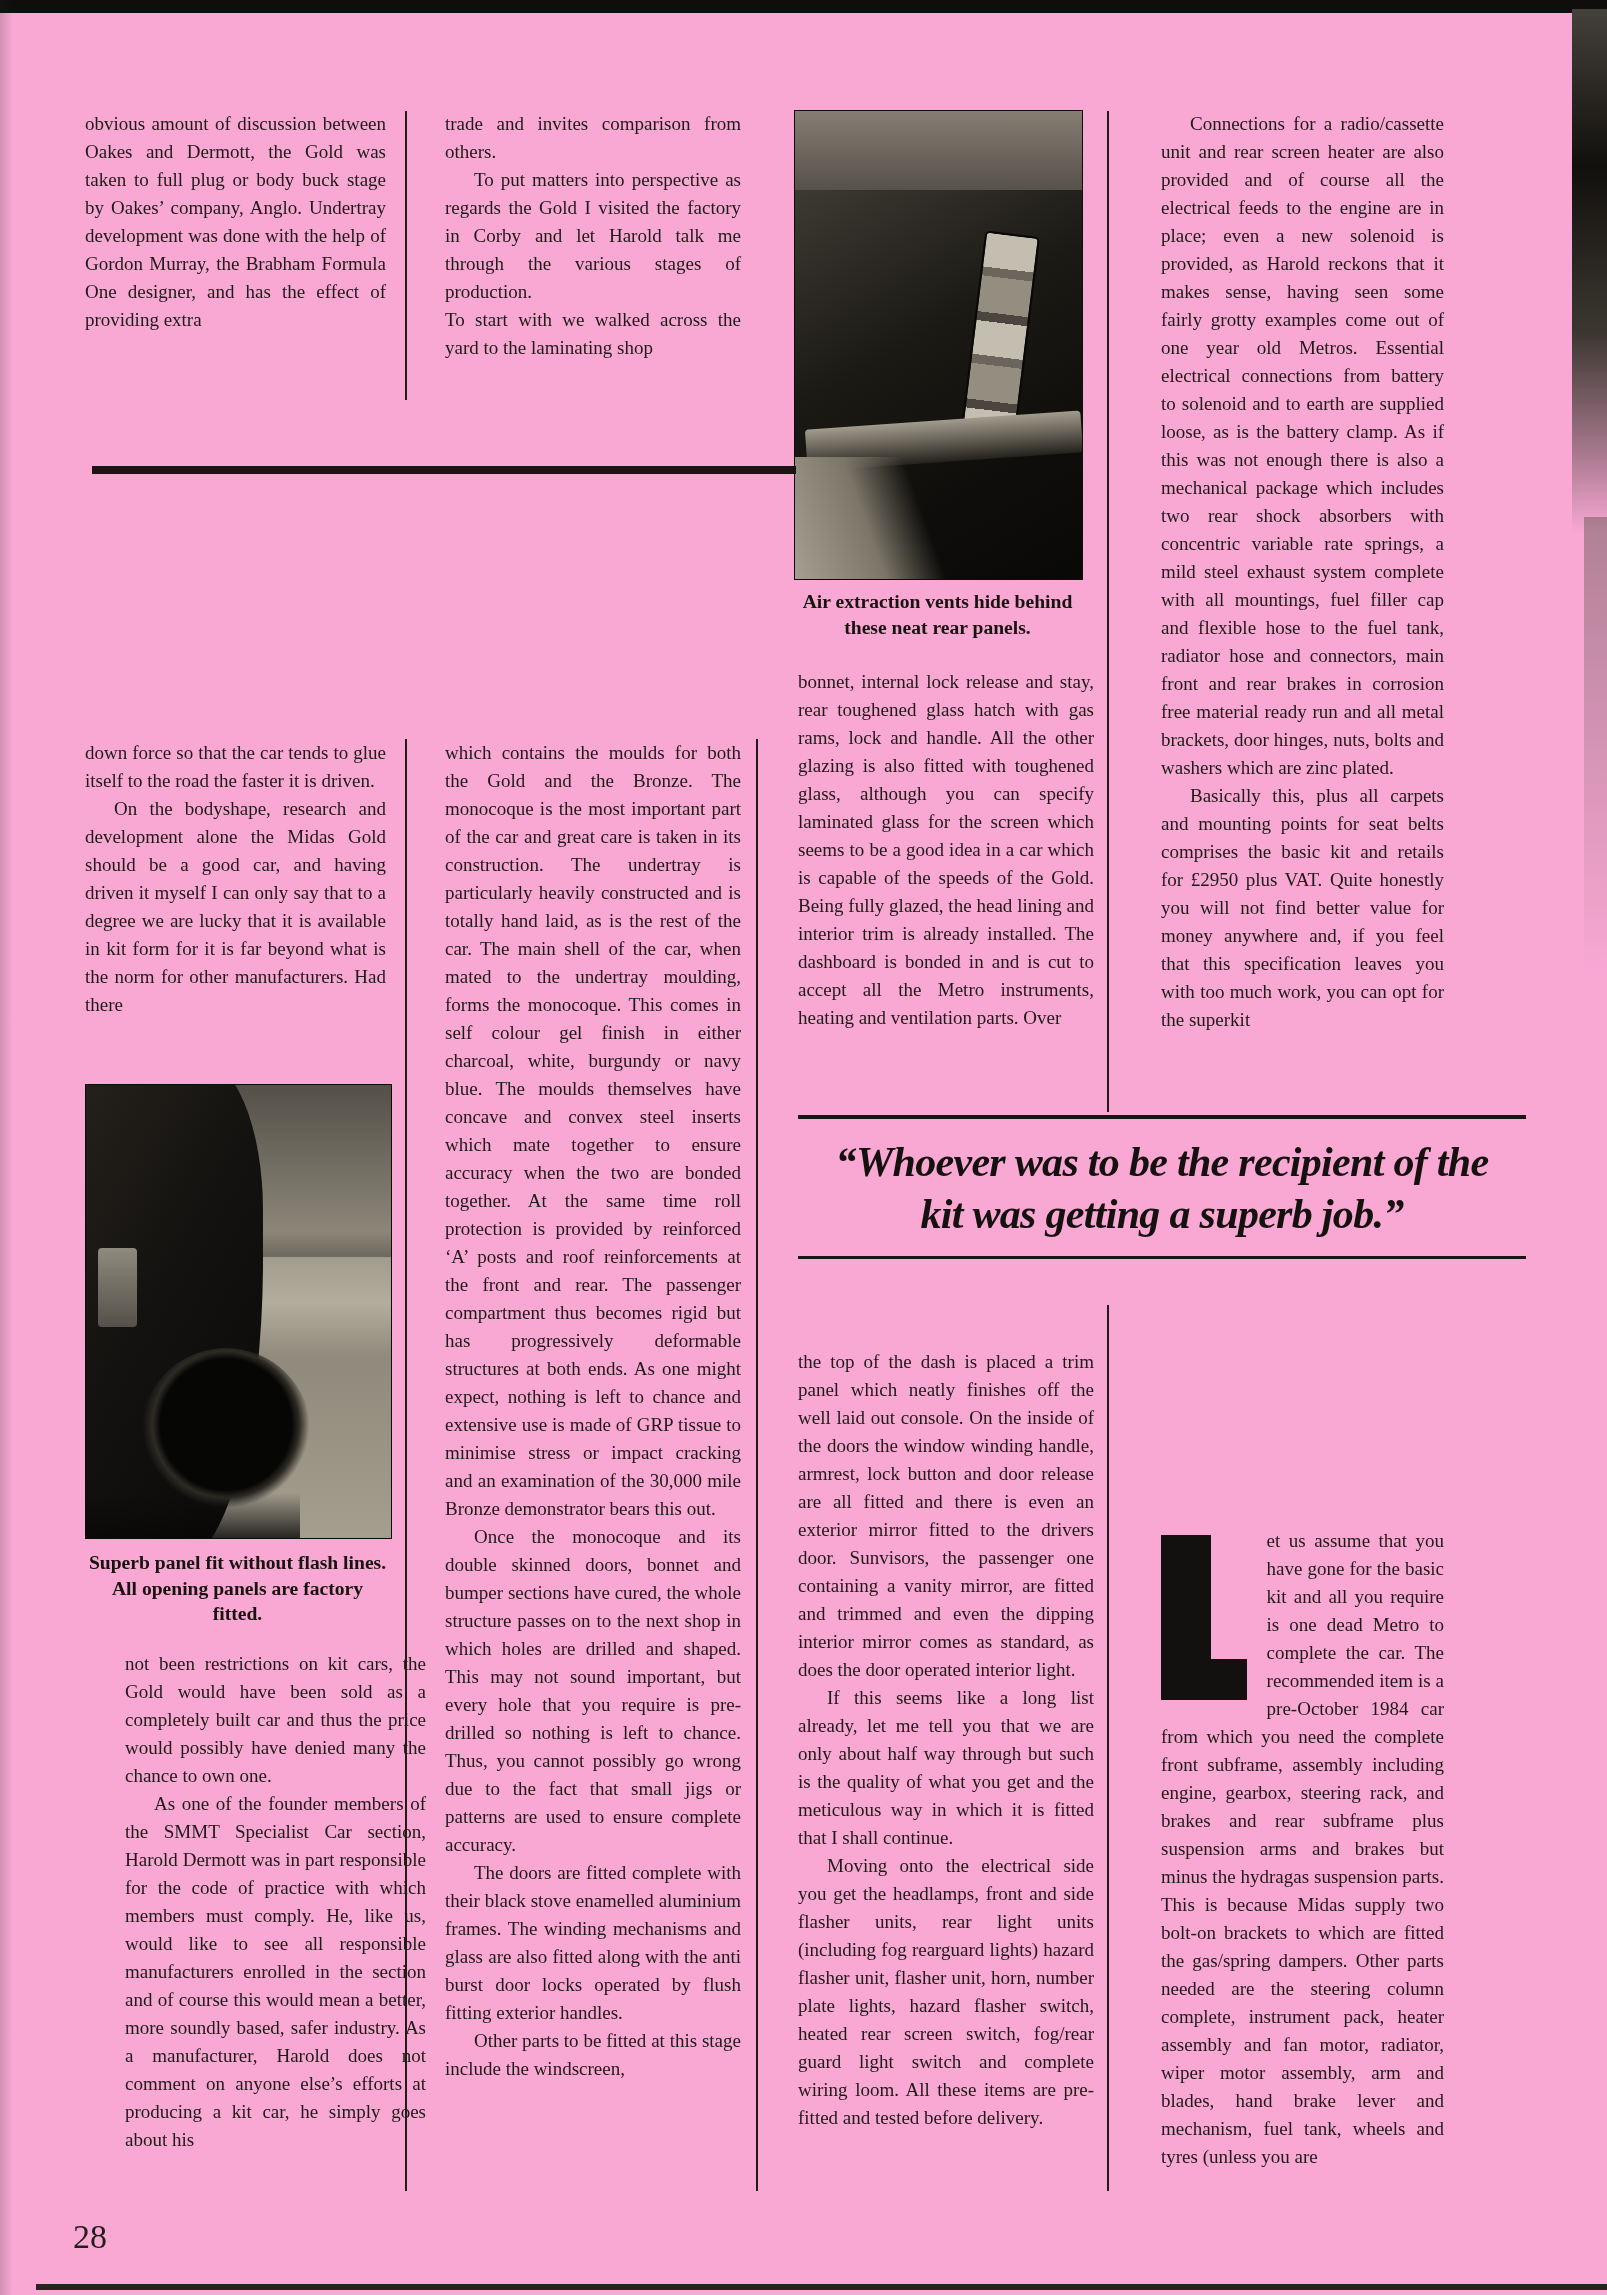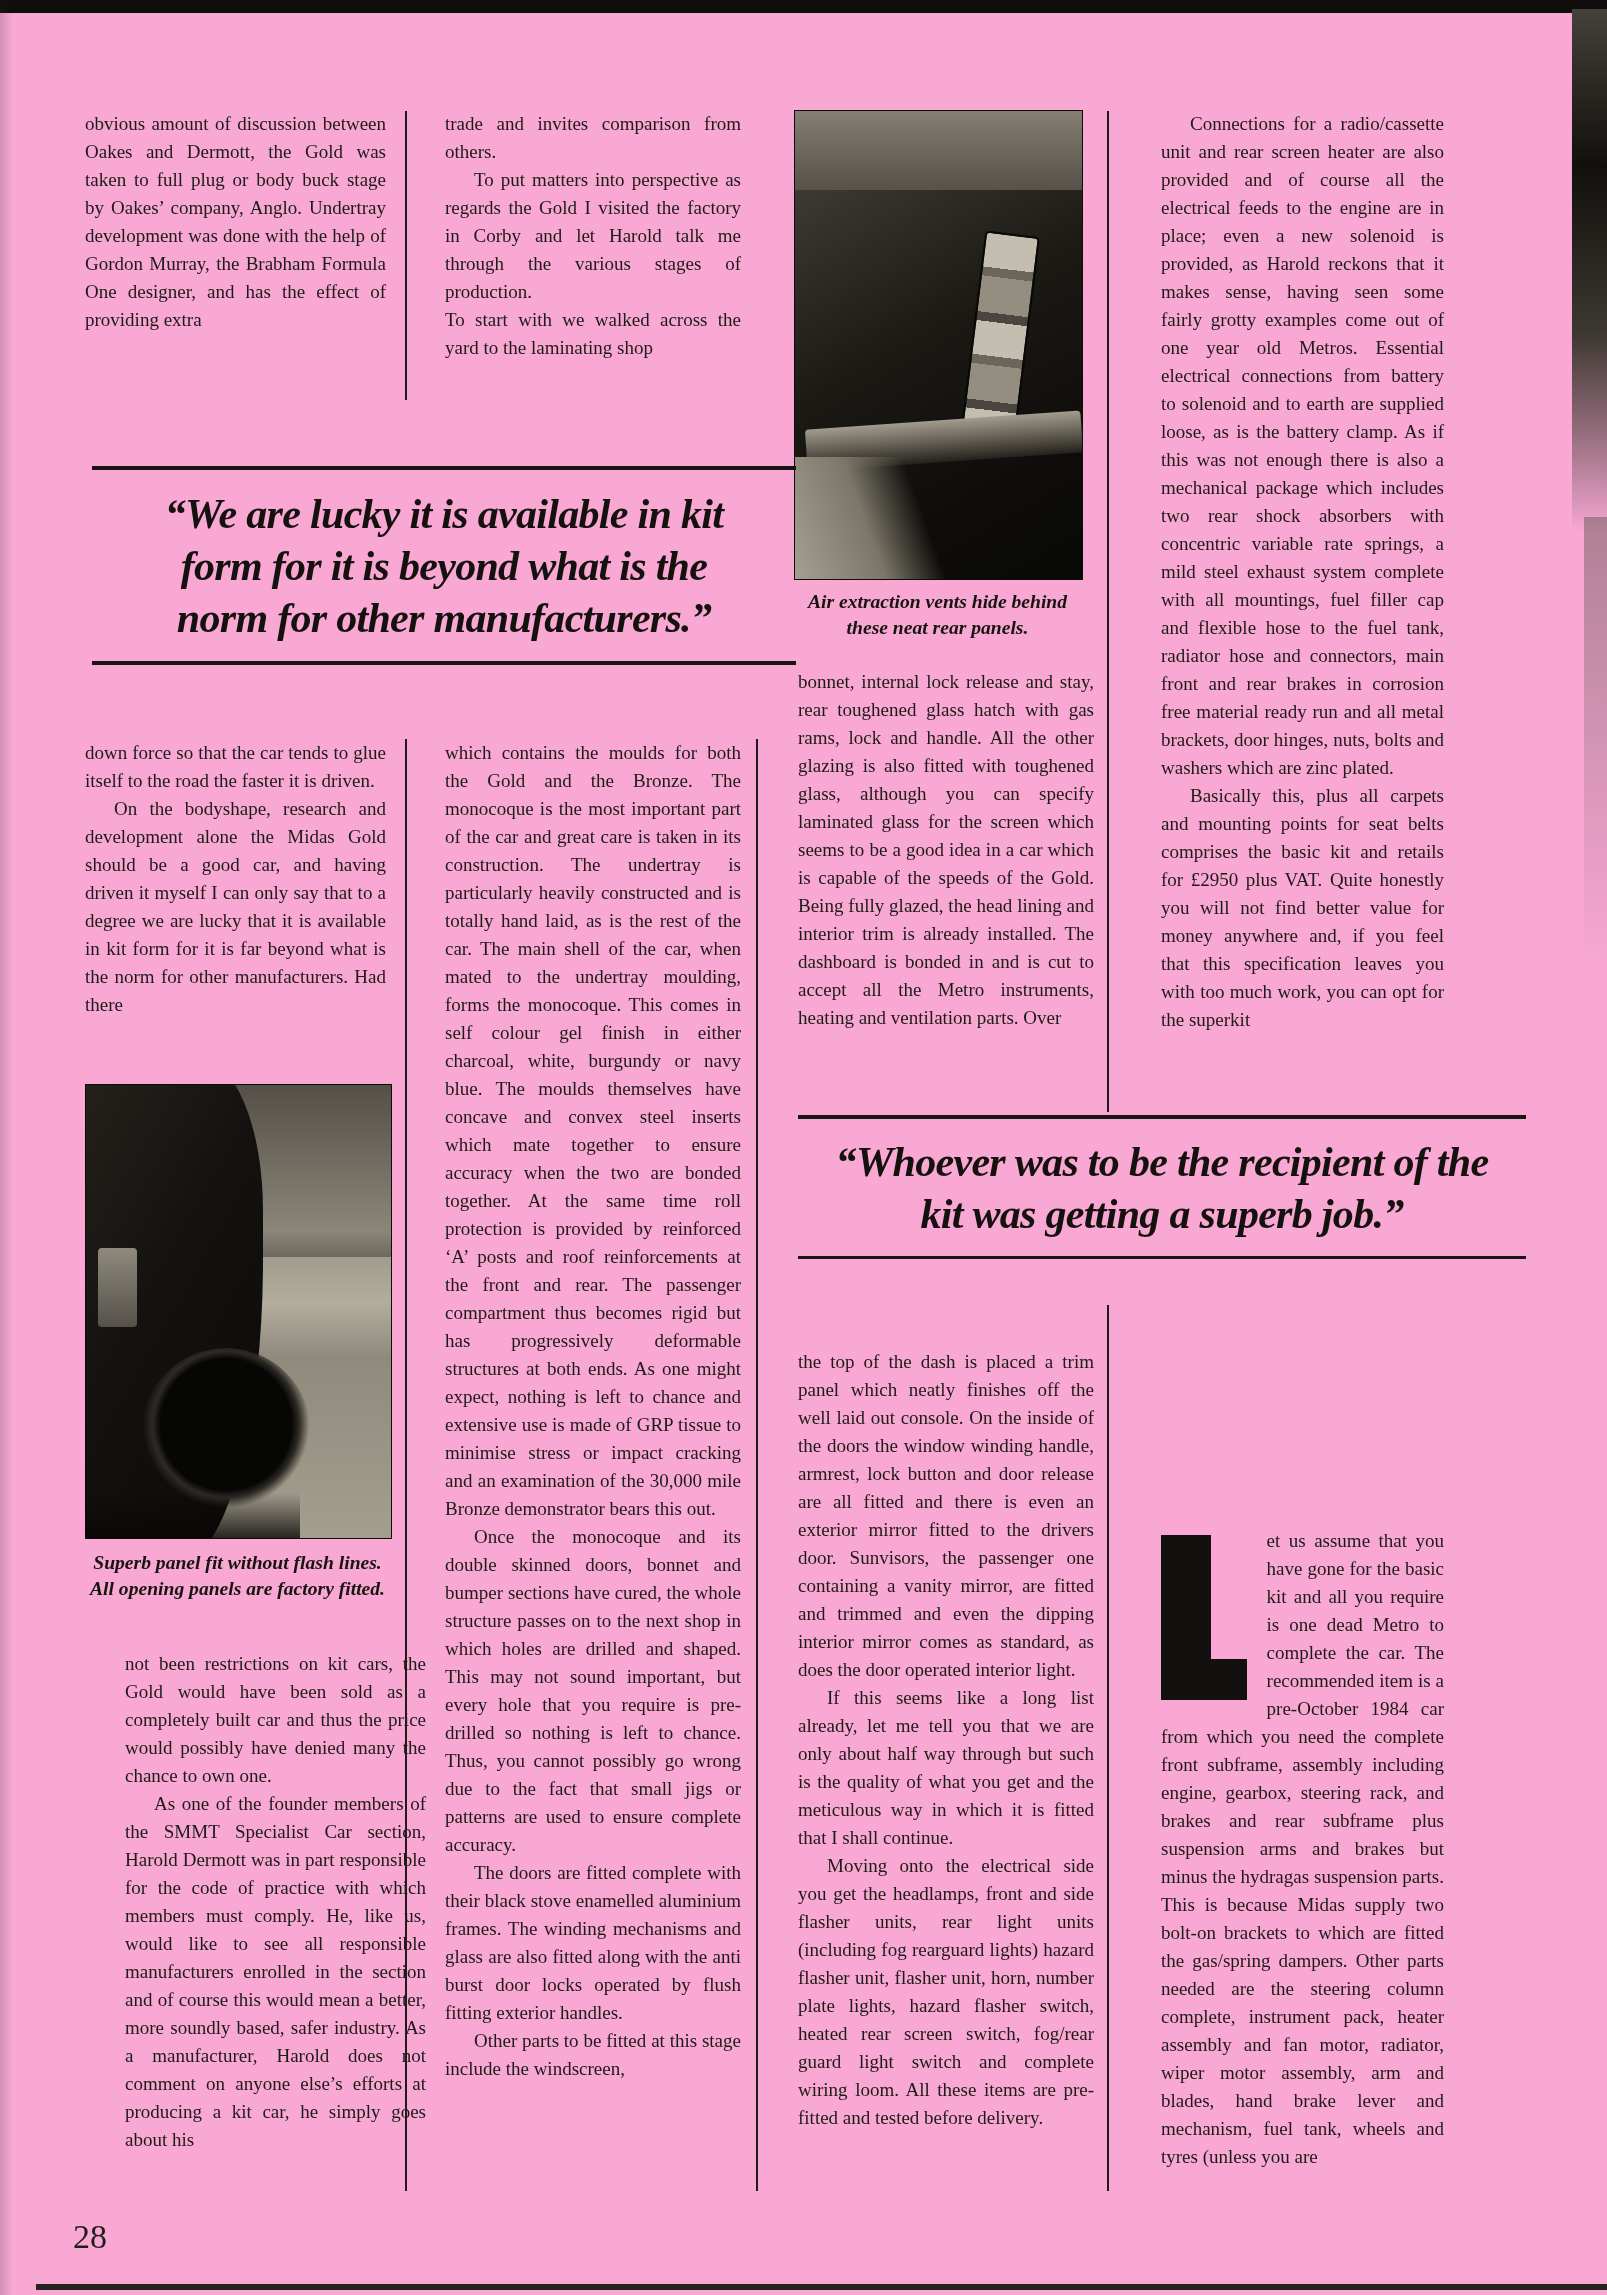--- a/index.html
+++ b/index.html
@@ -25,21 +25,21 @@
   .vrule{position:absolute;width:2px;background:#201d19;}
   
   .pq{position:absolute;text-align:center;}
   .pq .rule{height:3.9px;background:#181512;width:100%;}
   .pq p{margin:0 auto;font-style:italic;font-weight:700;font-size:42px;line-height:52px;
         letter-spacing:-0.7px;color:#14110e;}
   
   figure{margin:0;padding:0;}
   .photo{position:absolute;overflow:hidden;background:#141210;border:1.3px solid #0d0c0a;}
   .photo .layer{position:absolute;}
-  figcaption{position:absolute;text-align:center;font-style:italic;font-weight:700;
+  figcaption{position:absolute;text-align:center;font-weight:700;
     font-size:19.6px;line-height:25.5px;color:#171410;}
   
   .p1-wall{left:0;top:0;width:100%;height:98px;background:linear-gradient(to bottom,#847e73,#57524a 80%,#2a2822);}
   .p1-body{left:0;top:79px;width:100%;height:100%;
     background:linear-gradient(150deg,#3d3a33 0%,#1b1914 35%,#0e0d0b 65%,#060605 100%);}
   .p1-lights{left:62%;top:26%;width:51px;height:196px;transform:rotate(7deg);
     background:repeating-linear-gradient(to bottom,#c4beb0 0 34px,#6b665c 34px 43px,#948e81 43px 79px,#4a463f 79px 88px);
     border:2px solid #090807;border-radius:5.2px;}
   .p1-bumper{left:4%;top:66%;width:96%;height:42px;transform:rotate(-4deg);
     background:linear-gradient(to bottom,#a29c8e,#5f5a50 55%,#23211c);border-radius:3.9px;}
@@ -101,21 +101,20 @@
     <figcaption style="left:794px;top:589px;width:287px;">Air extraction vents hide behind these neat rear panels.</figcaption>
   </figure>
 
   <section class="col" style="left:1161px;top:110px;width:283px;">
     <p class="ind">Connections for a radio/cassette unit and rear screen heater are also provided and of course all the electrical feeds to the engine are in place; even a new solenoid is provided, as Harold reckons that it makes sense, having seen some fairly grotty examples come out of one year old Metros. Essential electrical connections from battery to solenoid and to earth are supplied loose, as is the battery clamp. As if this was not enough there is also a mechanical package which includes two rear shock absorbers with concentric variable rate springs, a mild steel exhaust system complete with all mountings, fuel filler cap and flexible hose to the fuel tank, radiator hose and connectors, main front and rear brakes in corrosion free material ready run and all metal brackets, door hinges, nuts, bolts and washers which are zinc plated.</p>
     <p class="ind">Basically this, plus all carpets and mounting points for seat belts comprises the basic kit and retails for £2950 plus VAT. Quite honestly you will not find better value for money anywhere and, if you feel that this specification leaves you with too much work, you can opt for the superkit</p>
   </section>
 
   <div class="pq" style="left:92px;top:466px;width:704px;">
     <div class="rule"></div>
-    <p style="width:616px;padding:18.3px 0 17px 0;">“We are lucky it is available in kit form for it is beyond what is the norm for other manufacturers.”</p>
     <div class="rule"></div>
   </div>
 
   <section class="col" style="left:85px;top:739px;width:301px;">
     <p>down force so that the car tends to glue itself to the road the faster it is driven.</p>
     <p class="ind">On the bodyshape, research and development alone the Midas Gold should be a good car, and having driven it myself I can only say that to a degree we are lucky that it is available in kit form for it is far beyond what is the norm for other manufacturers. Had there</p>
   </section>
 
   <section class="col" style="left:445px;top:739px;width:296px;">
     <p>which contains the moulds for both the Gold and the Bronze. The monocoque is the most important part of the car and great care is taken in its construction. The undertray is particularly heavily constructed and is totally hand laid, as is the rest of the car. The main shell of the car, when mated to the undertray moulding, forms the monocoque. This comes in self colour gel finish in either charcoal, white, burgundy or navy blue. The moulds themselves have concave and convex steel inserts which mate together to ensure accuracy when the two are bonded together. At the same time roll protection is provided by reinforced ‘A’ posts and roof reinforcements at the front and rear. The passenger compartment thus becomes rigid but has progressively deformable structures at both ends. As one might expect, nothing is left to chance and extensive use is made of GRP tissue to minimise stress or impact cracking and an examination of the 30,000 mile Bronze demonstrator bears this out.</p>

